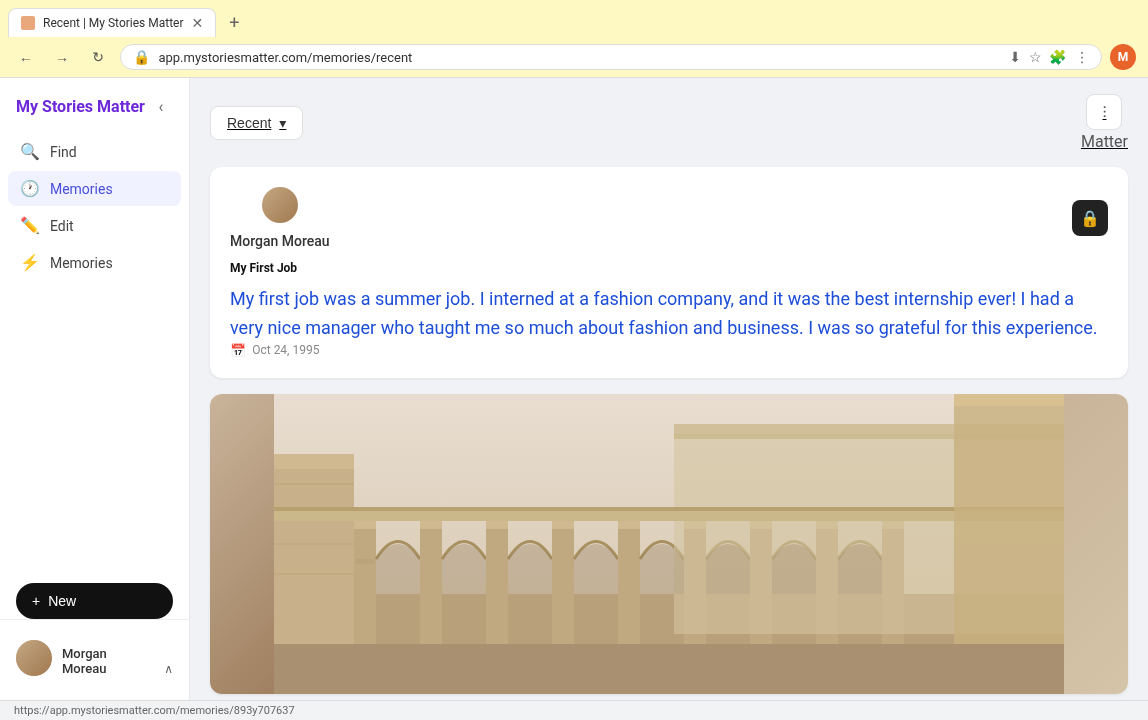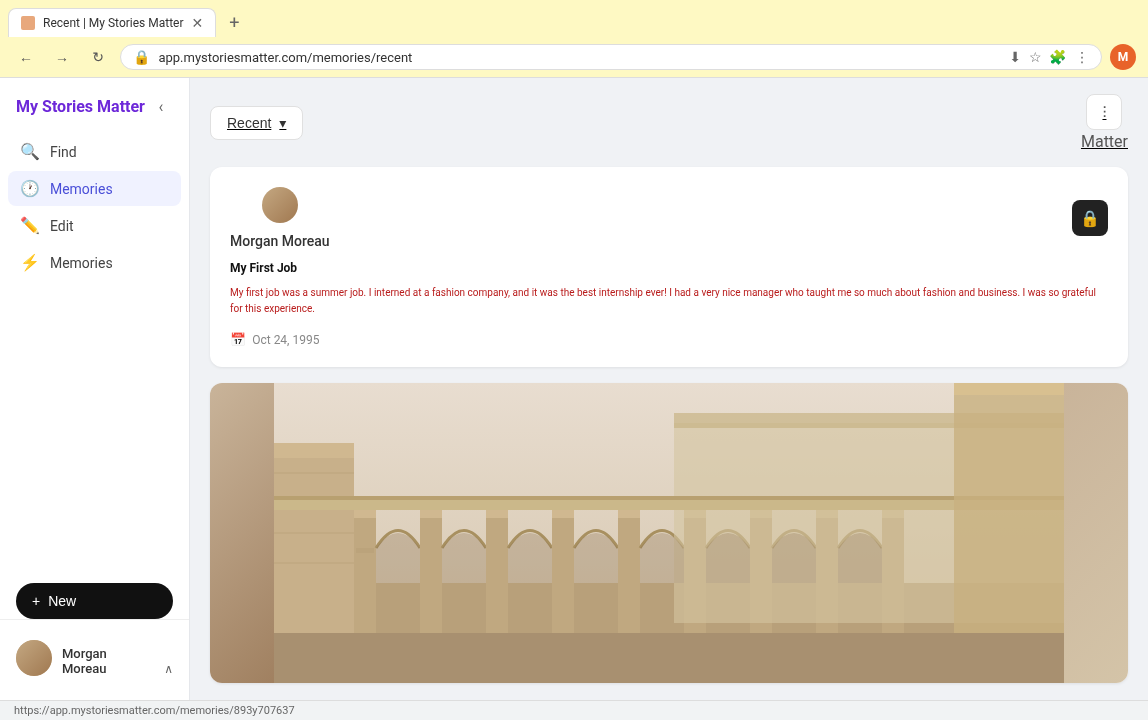--- a/index.html
+++ b/index.html
@@ -59,21 +59,21 @@
     .story-card { background: white; border-radius: 12px; padding: 20px; margin-bottom: 16px; box-shadow: 0 1px 3px rgba(0,0,0,0.08); }
     .card-header { display: flex; align-items: center; justify-content: space-between; margin-bottom: 12px; }
     .author-info { display: flex; align-items: center; gap: 10px; flex-direction: column; }
     .author-avatar { width: 36px; height: 36px; border-radius: 50%; background: #c4a882; overflow: hidden; }
     .author-avatar-img { width: 100%; height: 100%; background: linear-gradient(135deg, #c4a882, #a07850); }
     .author-name { font-size: 14px; font-weight: 500; color: #333; }
     .lock-btn { width: 36px; height: 36px; background: #222; border-radius: 8px; display: flex; align-items: center; justify-content: center; cursor: pointer; }
     .lock-icon { color: white; font-size: 16px; }
 
     .story-title { font-size: 12px; font-weight: 700; color: #111; margin-bottom: 10px; }
-    .story-text { font-size: 10px; color: #b91c1c; line-height: 1.6; margin-bottom: 15px; }
+    .story-text { font-size: 18px; color: #1d4ed8; line-height: 1.6; margin-bottom: 0; }
     .story-date { display: flex; align-items: center; gap: 6px; font-size: 12px; color: #888; }
     .calendar-icon { font-size: 13px; }
 
     
     .image-card { background: white; border-radius: 12px; overflow: hidden; margin-bottom: 16px; box-shadow: 0 1px 3px rgba(0,0,0,0.08); }
     .arch-image { width: 100%; height: 300px; object-fit: cover; background: linear-gradient(135deg, #c9b49a 0%, #a08060 30%, #8b7355 50%, #c9b49a 70%, #d4c4a8 100%); position: relative; overflow: hidden; }
 
     
     .arch-visual { width: 100%; height: 300px; }
 

